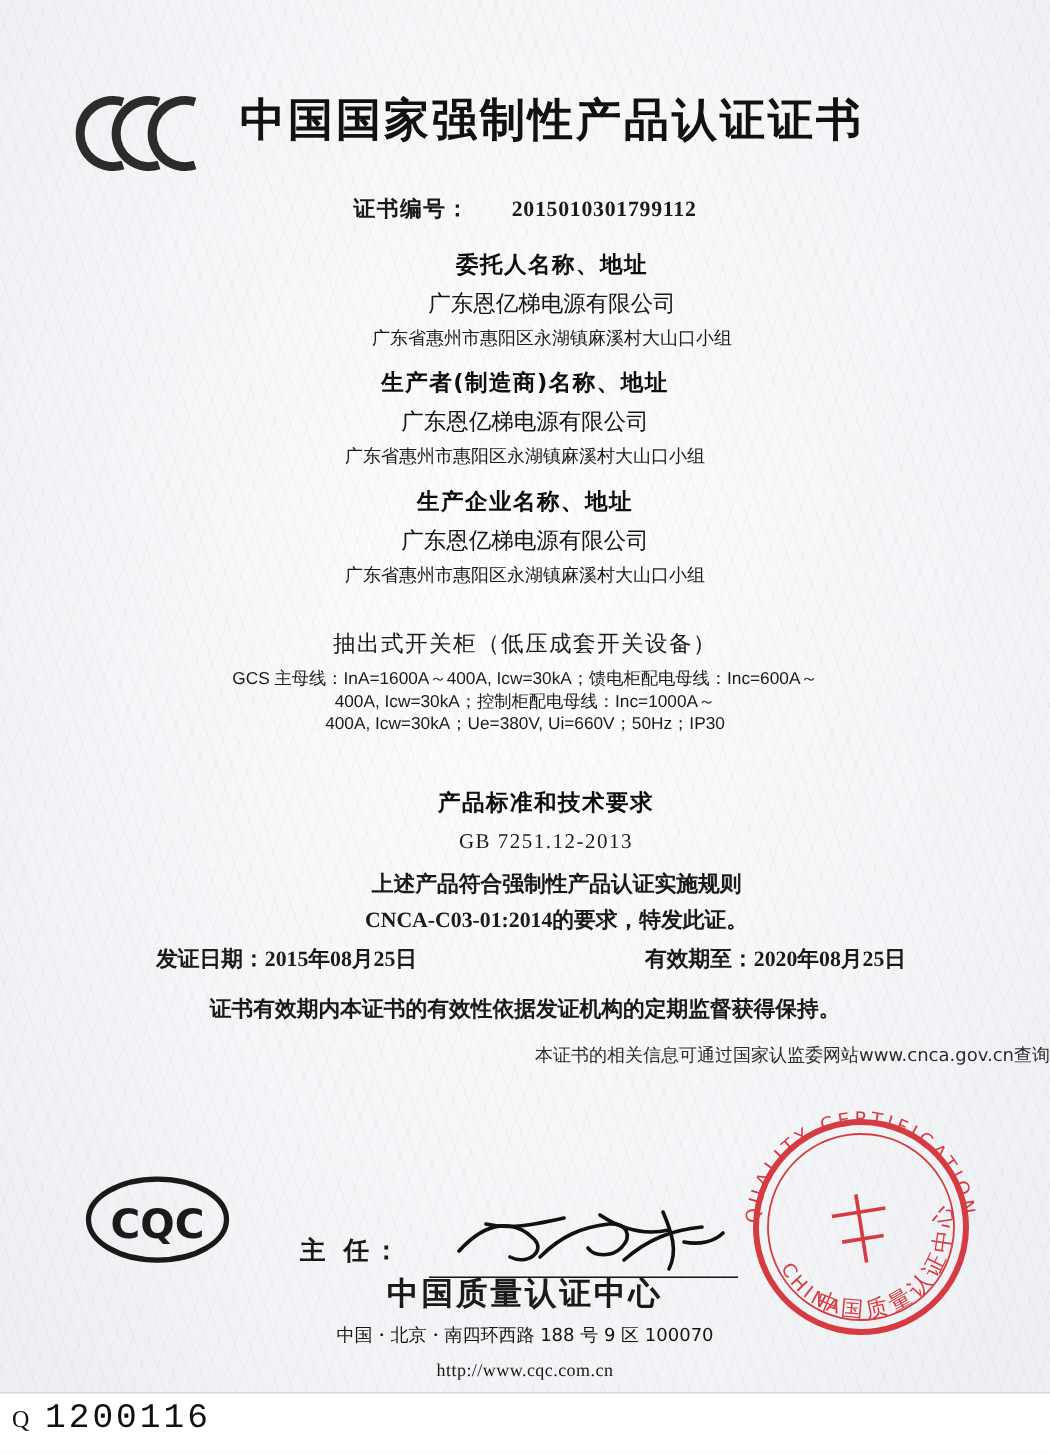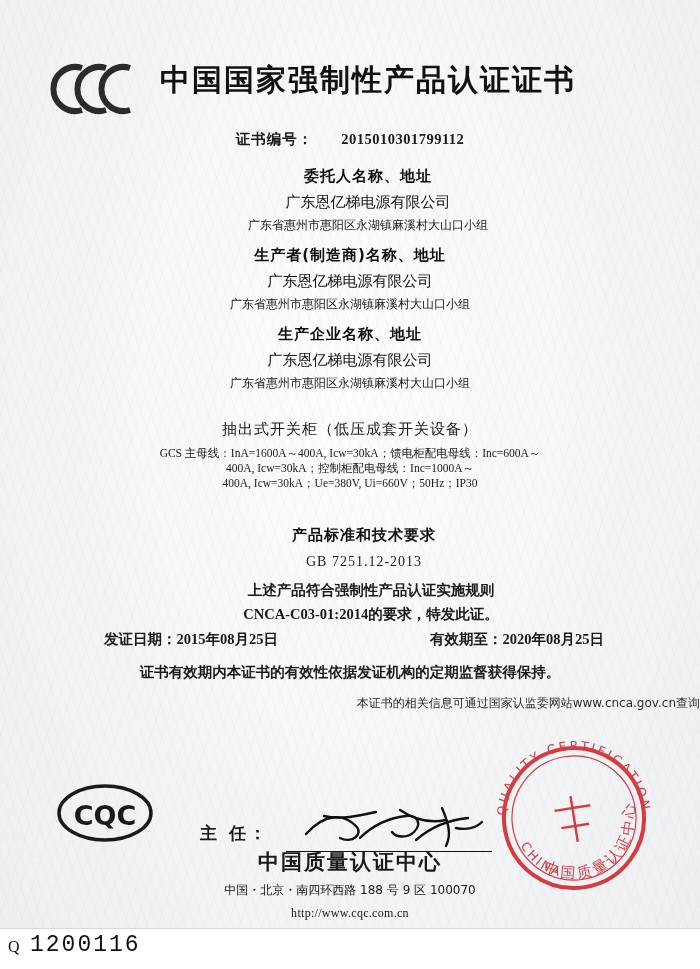--- a/index.html
+++ b/index.html
@@ -107,21 +107,21 @@
   .product-name {
     font-size: 15px;
     font-family: "DejaVu Sans", sans-serif;
     margin-top: 8px;
     letter-spacing: 1px;
   }
   .spec {
     margin-top: 7px;
     font-size: 11.5px;
     line-height: 15px;
-    font-family: Liberation Serif, serif;
+    font-family: Liberation Sans, sans-serif;
     text-align: center;
     padding: 0 130px;
   }
   .spec .l {
     display: block;
     white-space: nowrap;
   }
   .spec .l1 { text-indent: 0; }
 
   .std-value {

